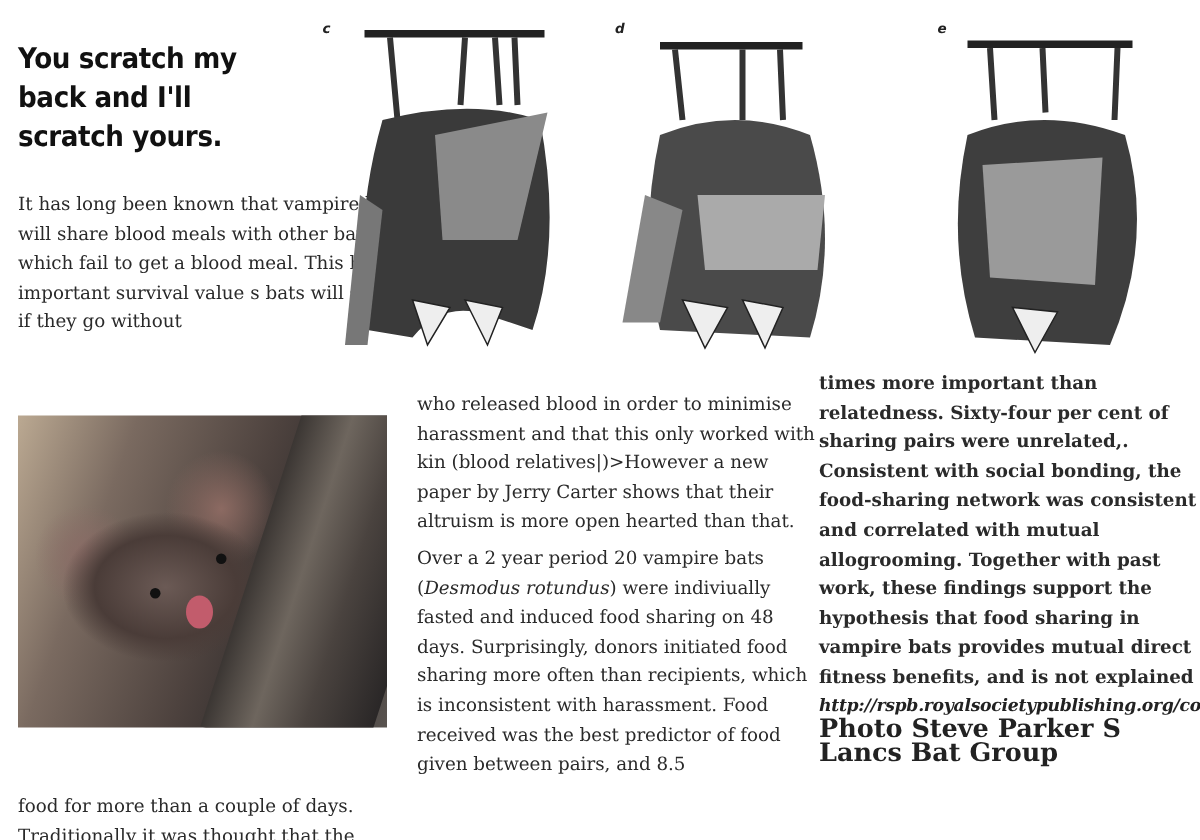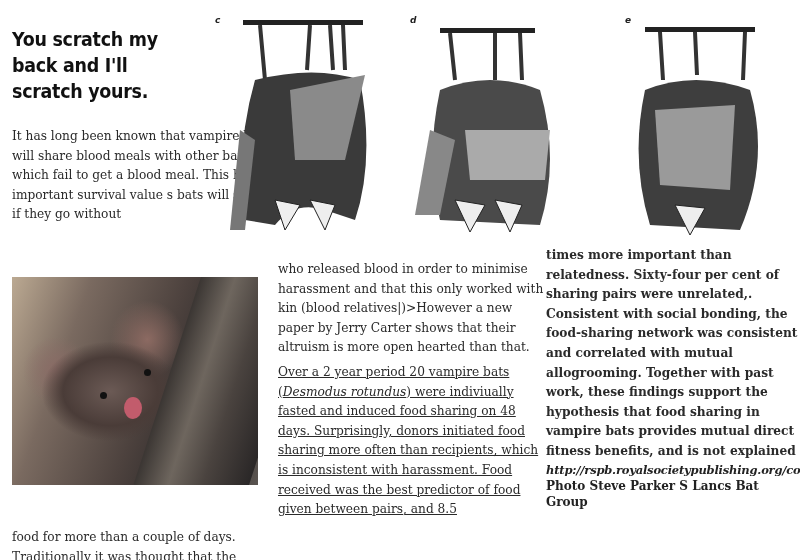--- a/index.html
+++ b/index.html
@@ -3,25 +3,25 @@
 <meta charset="utf-8">
 <style>
   html, body { margin:0; padding:0; background:#ffffff; }
   body { width:800px; height:560px; position:relative; overflow:hidden; font-family:"DejaVu Serif", serif; color:#222; }
   .title { position:absolute; left:12px; top:26px; width:180px; font-family:"DejaVu Sans", sans-serif; font-weight:bold; font-size:19px; line-height:26px; letter-spacing:-0.3px; color:#111; transform:scaleX(0.92); transform-origin:left top; }
   .col { position:absolute; font-family:"DejaVu Serif", serif; font-size:12.2px; line-height:19.6px; color:#2a2a2a; }
   .col p { margin:0; }
   .intro { left:12px; top:127px; width:260px; }
   .cont1 { left:12px; top:528px; width:265px; }
   .col2 { left:278px; top:260px; width:272px; }
-  .col2 .p2 { margin-top:5px;text-decoration:underline; }
+  .col2 .p2 { margin-top:5px; }
   .col3 { left:546px; top:246px; width:254px;font-weight:bold; }
   .col3 .last { margin-top:4px; }
   .url { font-style:italic; font-size:11.5px; line-height:16px; letter-spacing:-0.2px; color:#222; margin-top:2px; }
-  .credit { font-size:12px; line-height:16px; color:#222; }
+  .credit { font-size:17px; line-height:16px; color:#222; }
   .photo { position:absolute; left:12px; top:277px; width:246px; height:208px; overflow:hidden;
     background: radial-gradient(ellipse 35% 30% at 40% 55%, #6b5a55 0%, #4a3c38 55%, transparent 80%),
                 radial-gradient(ellipse 20% 25% at 55% 30%, #8c6a62 0%, transparent 75%),
                 radial-gradient(ellipse 18% 22% at 18% 45%, #8a6c66 0%, transparent 75%),
                 linear-gradient(110deg, #bba992 0%, #7a6a60 25%, #4d423e 55%, #2e2a2a 75%, #5a5450 100%); }
   .photo .rock { position:absolute; right:-20px; top:-10px; width:110px; height:240px; transform:rotate(18deg); background:linear-gradient(90deg, #3b3633 0%, #6e665e 30%, #4a433f 60%, #2a2727 100%); }
   .photo .mouth { position:absolute; left:112px; top:120px; width:18px; height:22px; border-radius:50%; background:#c25c6c; }
   .photo .eye { position:absolute; width:7px; height:7px; border-radius:50%; background:#111; }
   .illus { position:absolute; }
   .illus .label { position:absolute; font-family:"DejaVu Sans", sans-serif; font-style:italic; font-weight:bold; font-size:9px; color:#222; }

